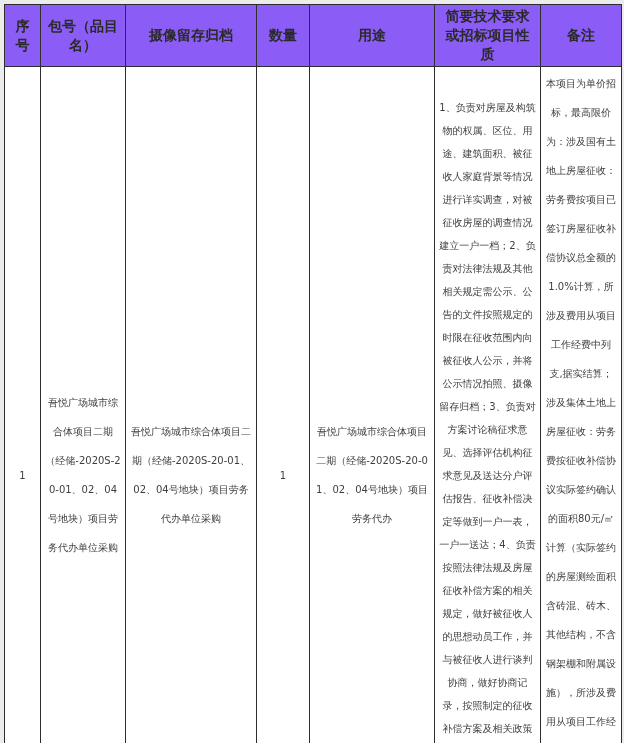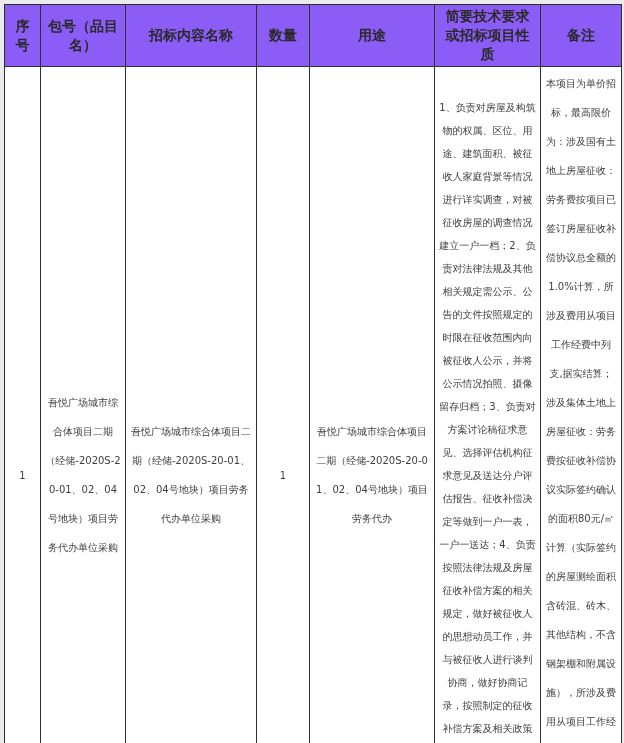--- a/index.html
+++ b/index.html
@@ -64,21 +64,21 @@
       <col style="width:131px">
       <col style="width:53px">
       <col style="width:125px">
       <col style="width:106px">
       <col style="width:81px">
     </colgroup>
     <thead>
       <tr>
         <th>序号</th>
         <th>包号（品目名）</th>
-        <th>招标内容名称</th>
+        <th>摄像留存归档</th>
         <th>数量</th>
         <th>用途</th>
         <th>简要技术要求或招标项目性质</th>
         <th>备注</th>
       </tr>
     </thead>
     <tbody>
       <tr>
         <td class="cell-seq">1</td>
         <td class="cell-package">吾悦广场城市综合体项目二期（经储-2020S-20-01、02、04号地块）项目劳务代办单位采购</td>

